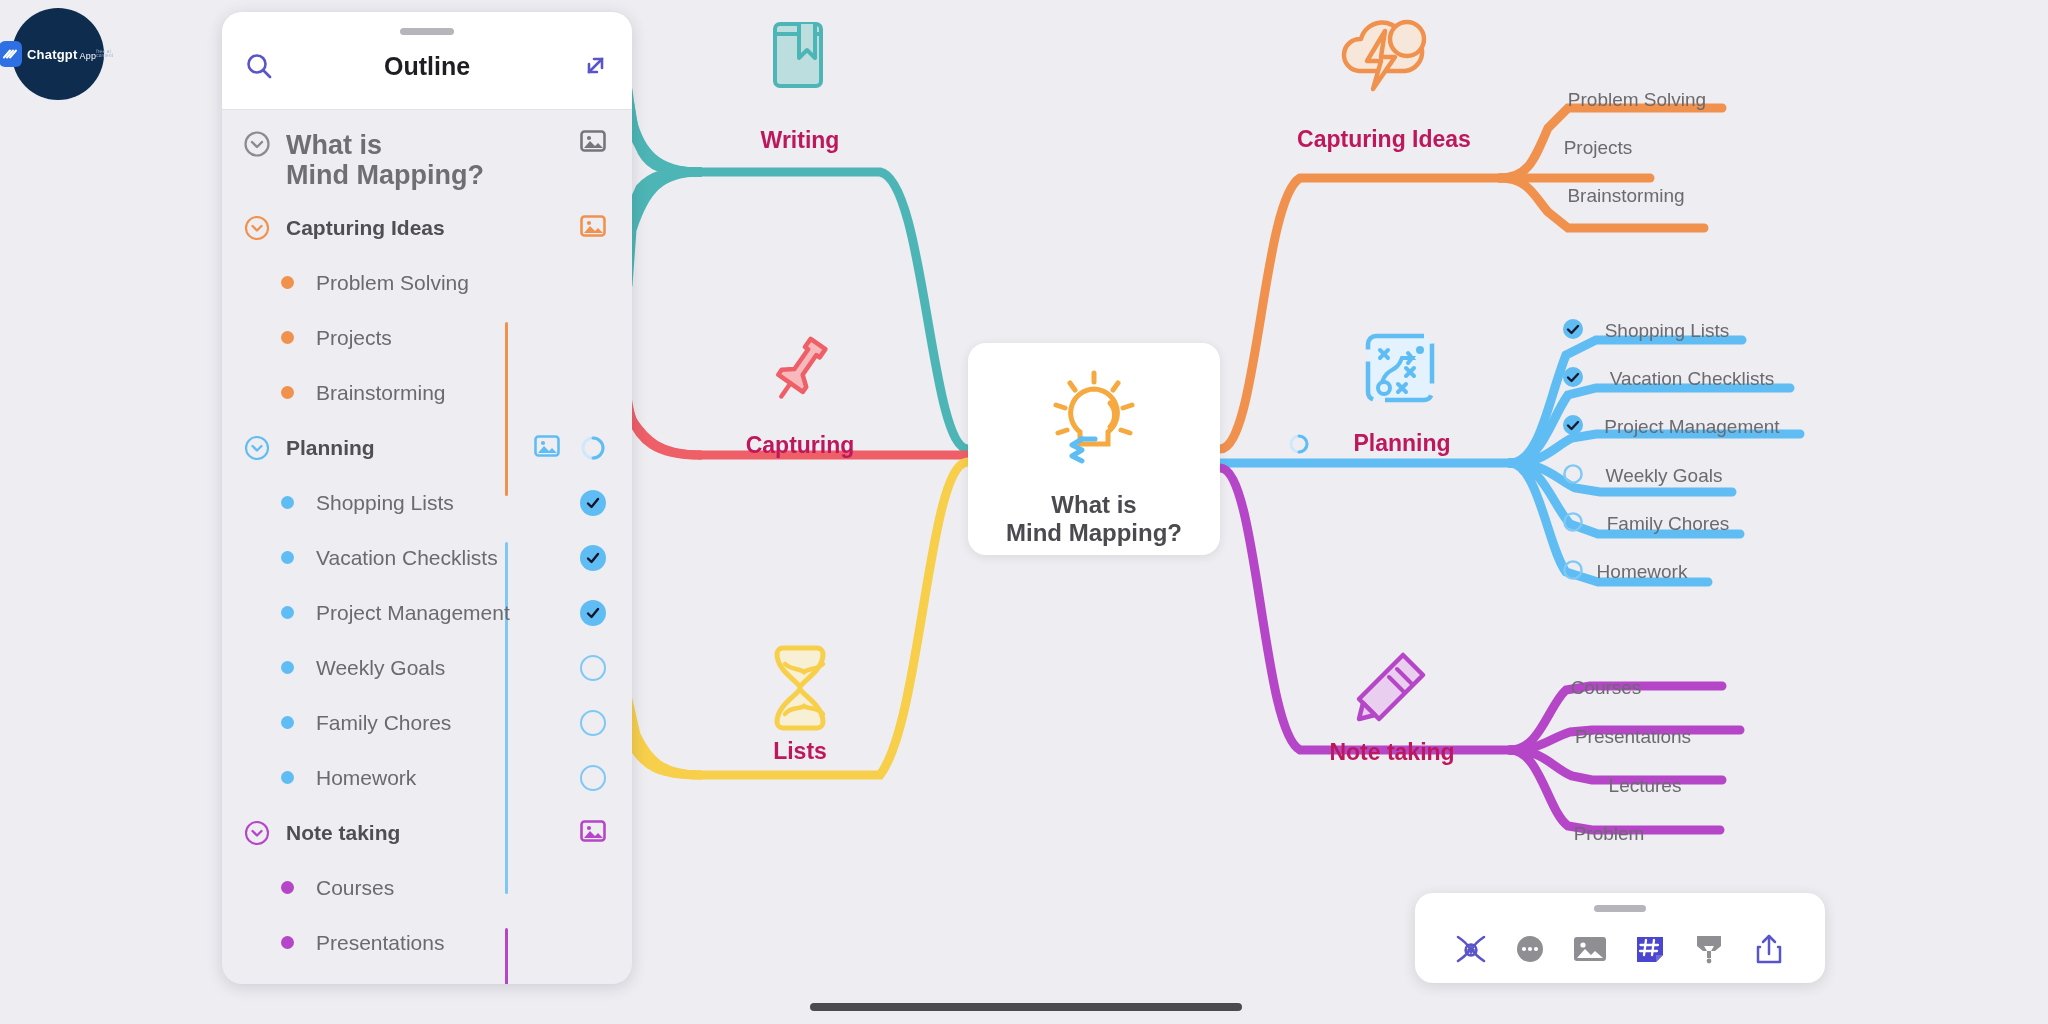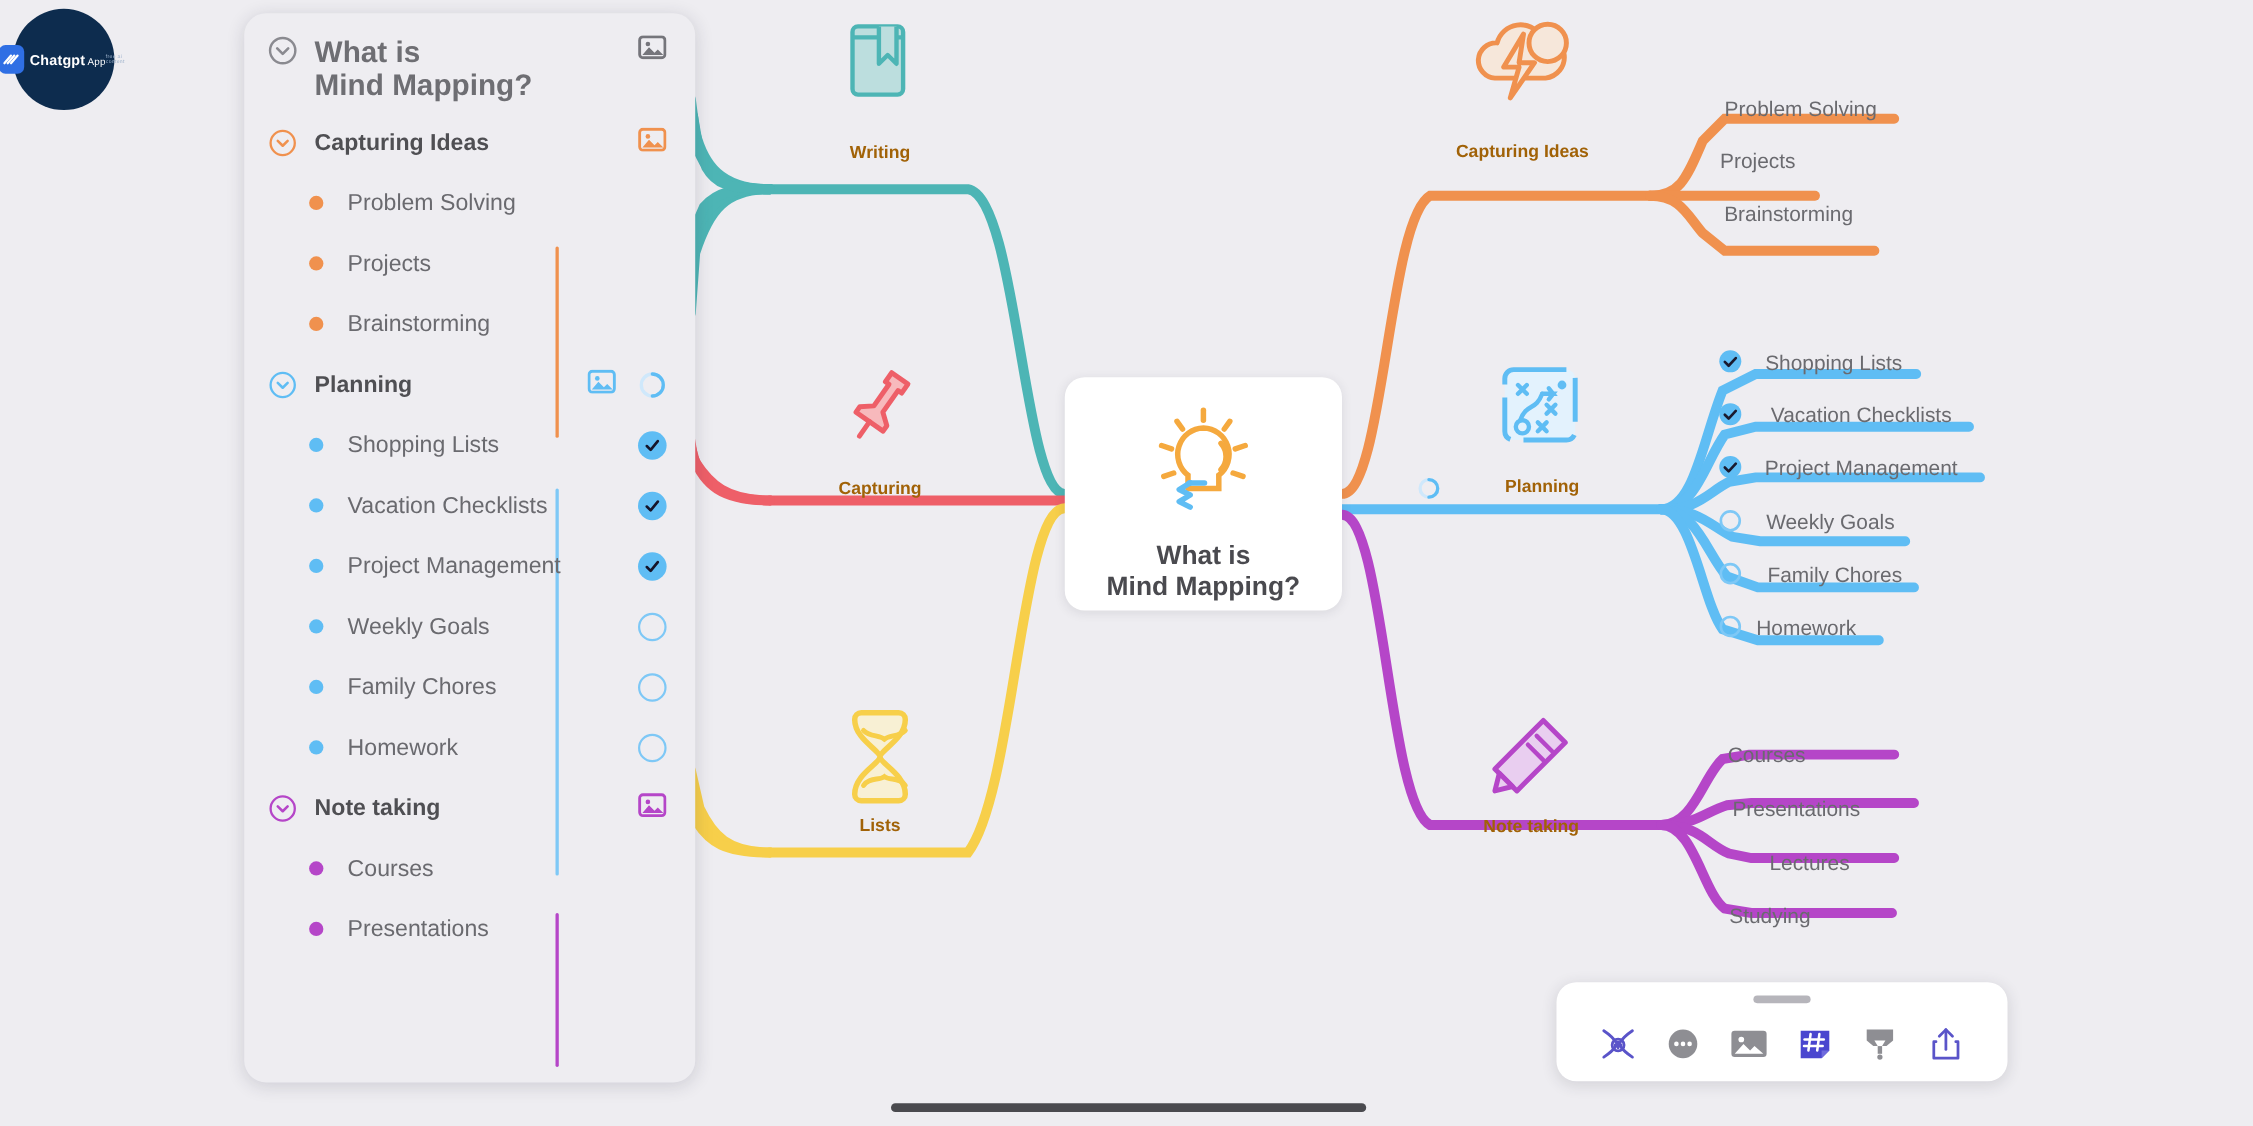--- a/index.html
+++ b/index.html
@@ -29,21 +29,21 @@
   .logo-sub { font-size: 4.6px; color: #9fb3cc; margin-top: 2px; letter-spacing: .3px; }
 
   
   #map-canvas { position: absolute; inset: 0; }
   .map-label {
     position: absolute;
     color: #58585c;
     white-space: nowrap;
     transform: translate(-50%, -50%);
   }
-  .branch-label { font-size: 16px; font-weight: bold; color: #a16207; }
+  .branch-label { font-size: 23px; font-weight: bold; color: #be185d; }
   .leaf-label  { font-size: 19px; color: #6a6a6f; }
 
   .branch-icon { position: absolute; transform: translate(-50%, -50%); }
   .branch-icon svg { display: block; }
 
   
   .center-node {
     position: absolute;
     left: 968px; top: 343px;
     width: 252px; height: 212px;
@@ -356,23 +356,42 @@
 <div class="leaf-check" style="left:1573px;top:572px">
   <svg width="22" height="22" viewBox="0 0 22 22">
       <circle cx="11" cy="11" r="8.6" fill="none" stroke="#7ec8f6" stroke-width="2.4"></circle>
     </svg>
 </div>
 <div class="map-label leaf-label" style="left:1642px;top:572px">Homework</div>
 
 <div class="map-label leaf-label" style="left:1606px;top:688px">Courses</div>
 <div class="map-label leaf-label" style="left:1633px;top:737px">Presentations</div>
 <div class="map-label leaf-label" style="left:1645px;top:786px">Lectures</div>
-<div class="map-label leaf-label" style="left:1609px;top:834px">Studying</div>
+<div class="map-label leaf-label" style="left:1609px;top:834px">Problem</div>
 
 <div class="outline-panel">
+  <div class="outline-header">
+    <div class="grabber"></div>
+    <span class="hdr-icon">
+      <svg width="30" height="30" viewBox="0 0 30 30">
+          <circle cx="13" cy="13" r="8.5" fill="none" stroke="#5a54c9" stroke-width="2.6"></circle>
+          <line x1="19.5" y1="19.5" x2="26" y2="26" stroke="#5a54c9" stroke-width="2.8" stroke-linecap="round"></line>
+        </svg>
+    </span>
+    <div class="outline-title">Outline</div>
+    <span class="hdr-icon right">
+      <svg width="30" height="30" viewBox="0 0 30 30">
+        <g stroke="#5a54c9" stroke-width="2.6" stroke-linecap="round" fill="none">
+          <line x1="22" y1="8" x2="9" y2="21"></line>
+          <path d="M9 13 V21 H17"></path>
+          <path d="M22 17 V8 H14"></path>
+        </g>
+      </svg>
+    </span>
+  </div>
 
   <div class="outline-body">
 
     <div class="rail" style="top:212px;height:174px;background:#f0914e"></div>
     <div class="rail" style="top:432px;height:352px;background:#7ec8f6"></div>
     <div class="rail" style="top:818px;height:140px;background:#b546c8"></div>
 
     <div class="ol-row root">
       <span class="ol-caret">
         <svg width="28" height="28" viewBox="0 0 28 28">

